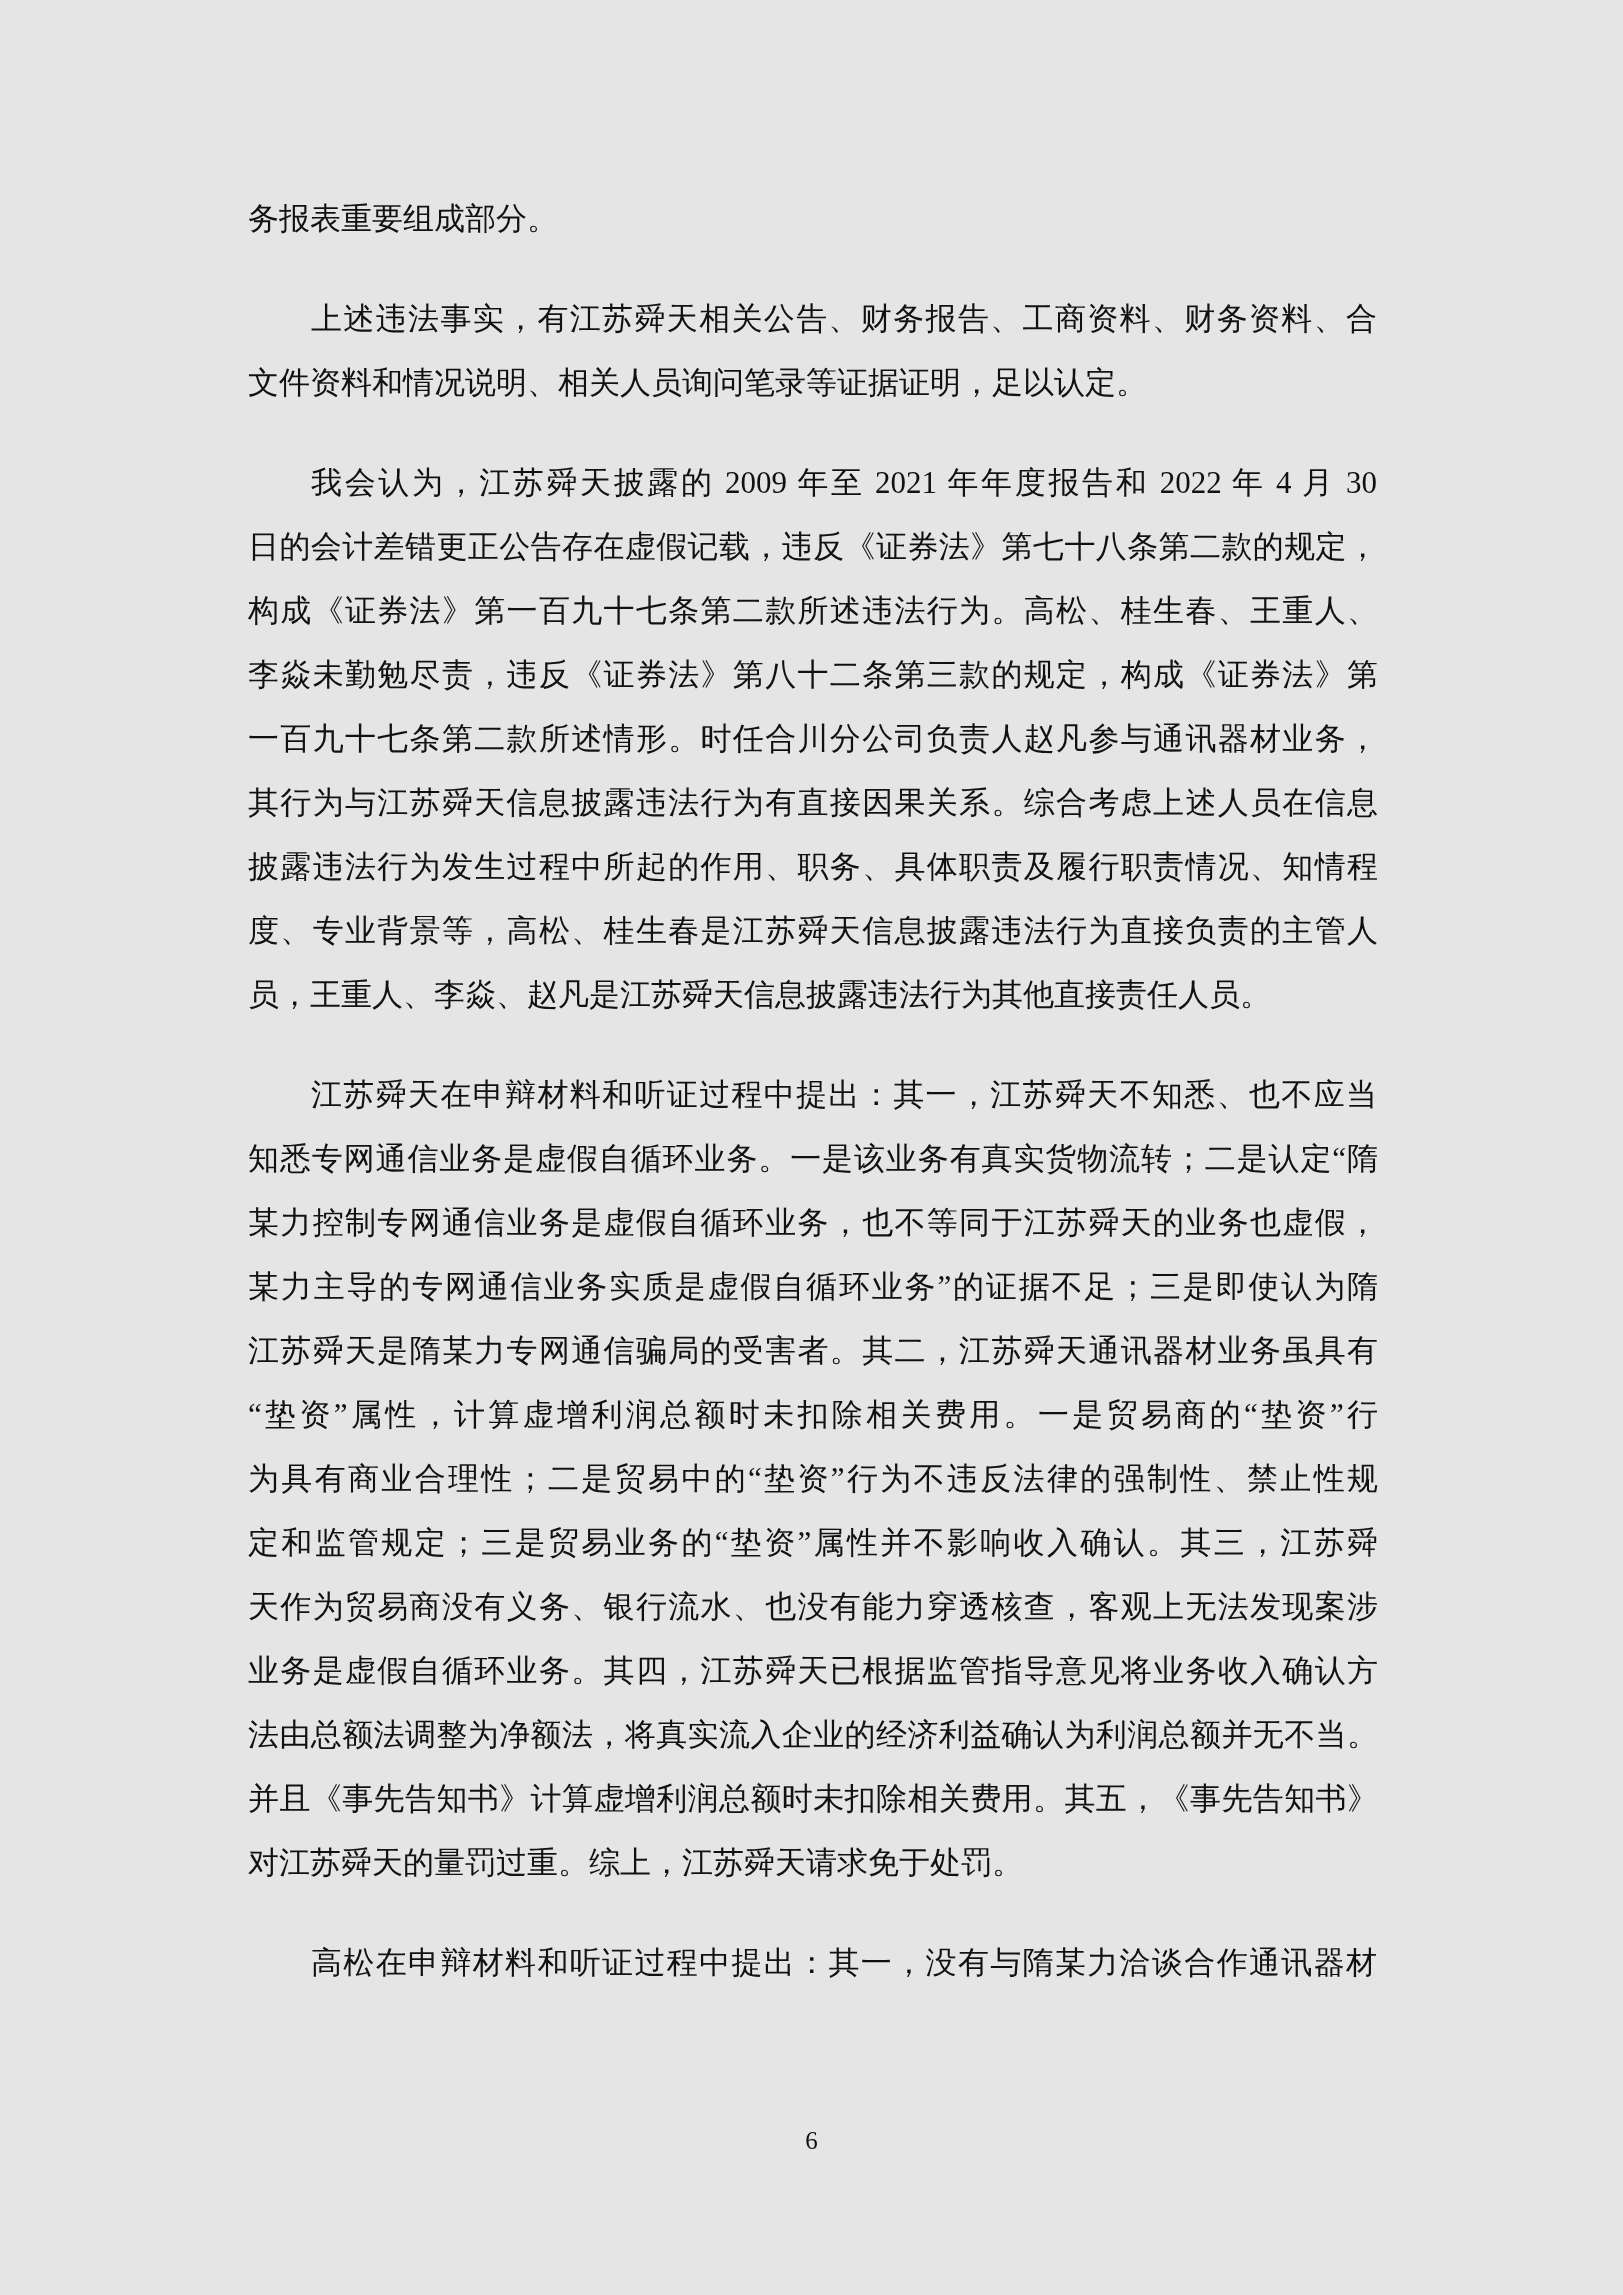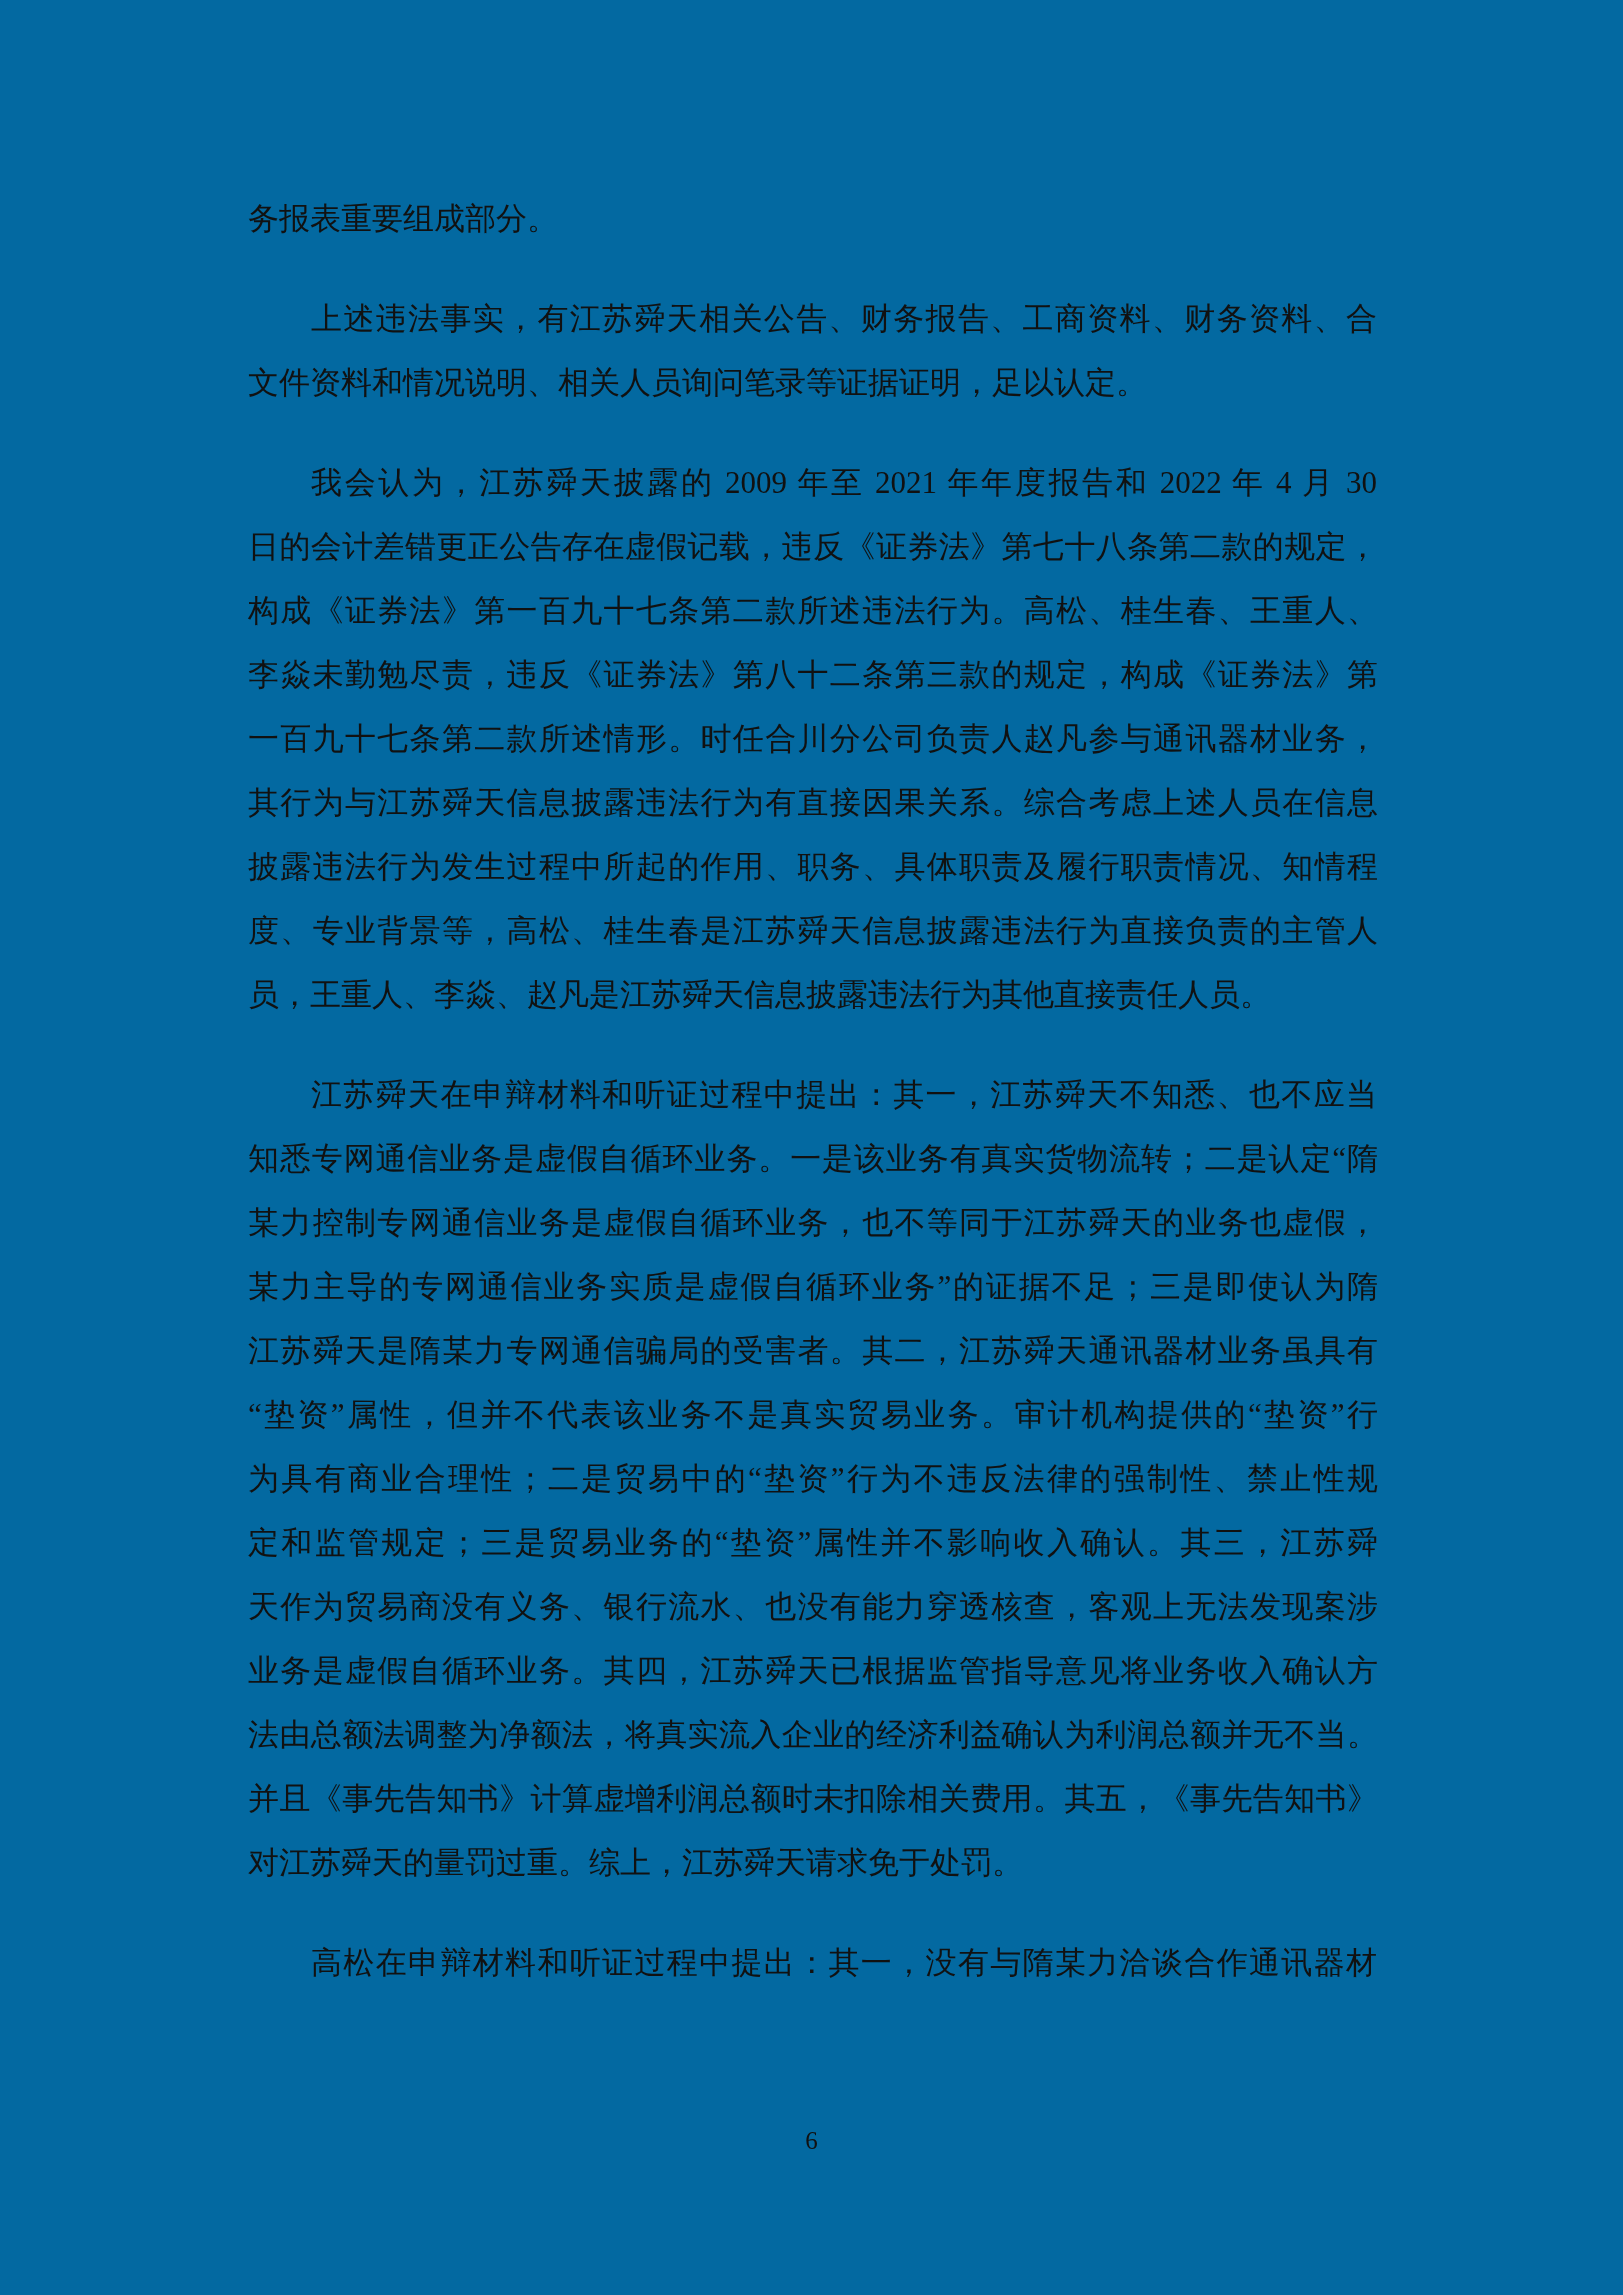--- a/index.html
+++ b/index.html
@@ -14,21 +14,21 @@
     overflow: hidden;
     font-family: "Liberation Serif", "DejaVu Serif", serif;
     color: #111111;
   }
   .page {
     position: absolute;
     left: 0;
     top: 0;
     width: 1623px;
     height: 2295px;
-    background: #0369a1;
+    background: #e5e5e5;
   }
   .body-text {
     position: absolute;
     left: 248px;
     top: 187px;
     width: 1133px;
   }
   .para {
     margin: 0 0 36px 0;
   }
@@ -88,21 +88,21 @@
       <span class="line">度、专业背景等，高松、桂生春是江苏舜天信息披露违法行为直接负责的主管人</span>
       <span class="line last">员，王重人、李焱、赵凡是江苏舜天信息披露违法行为其他直接责任人员。</span>
     </div>
 
     <div class="para">
       <span class="line indent">江苏舜天在申辩材料和听证过程中提出：其一，江苏舜天不知悉、也不应当</span>
       <span class="line">知悉专网通信业务是虚假自循环业务。一是该业务有真实货物流转；二是认定“隋</span>
       <span class="line">某力控制专网通信业务是虚假自循环业务，也不等同于江苏舜天的业务也虚假，</span>
       <span class="line">某力主导的专网通信业务实质是虚假自循环业务”的证据不足；三是即使认为隋</span>
       <span class="line">江苏舜天是隋某力专网通信骗局的受害者。其二，江苏舜天通讯器材业务虽具有</span>
-      <span class="line">“垫资”属性，但并不代表该业务不是真实贸易业务。审计机构提供的“垫资”行</span>
+      <span class="line">“垫资”属性，计算虚增利润总额时未扣除相关费用。一是贸易商的“垫资”行</span>
       <span class="line">为具有商业合理性；二是贸易中的“垫资”行为不违反法律的强制性、禁止性规</span>
       <span class="line">定和监管规定；三是贸易业务的“垫资”属性并不影响收入确认。其三，江苏舜</span>
       <span class="line">天作为贸易商没有义务、银行流水、也没有能力穿透核查，客观上无法发现案涉</span>
       <span class="line">业务是虚假自循环业务。其四，江苏舜天已根据监管指导意见将业务收入确认方</span>
       <span class="line">法由总额法调整为净额法，将真实流入企业的经济利益确认为利润总额并无不当。</span>
       <span class="line">并且《事先告知书》计算虚增利润总额时未扣除相关费用。其五，《事先告知书》</span>
       <span class="line last">对江苏舜天的量罚过重。综上，江苏舜天请求免于处罚。</span>
     </div>
 
     <div class="para">

